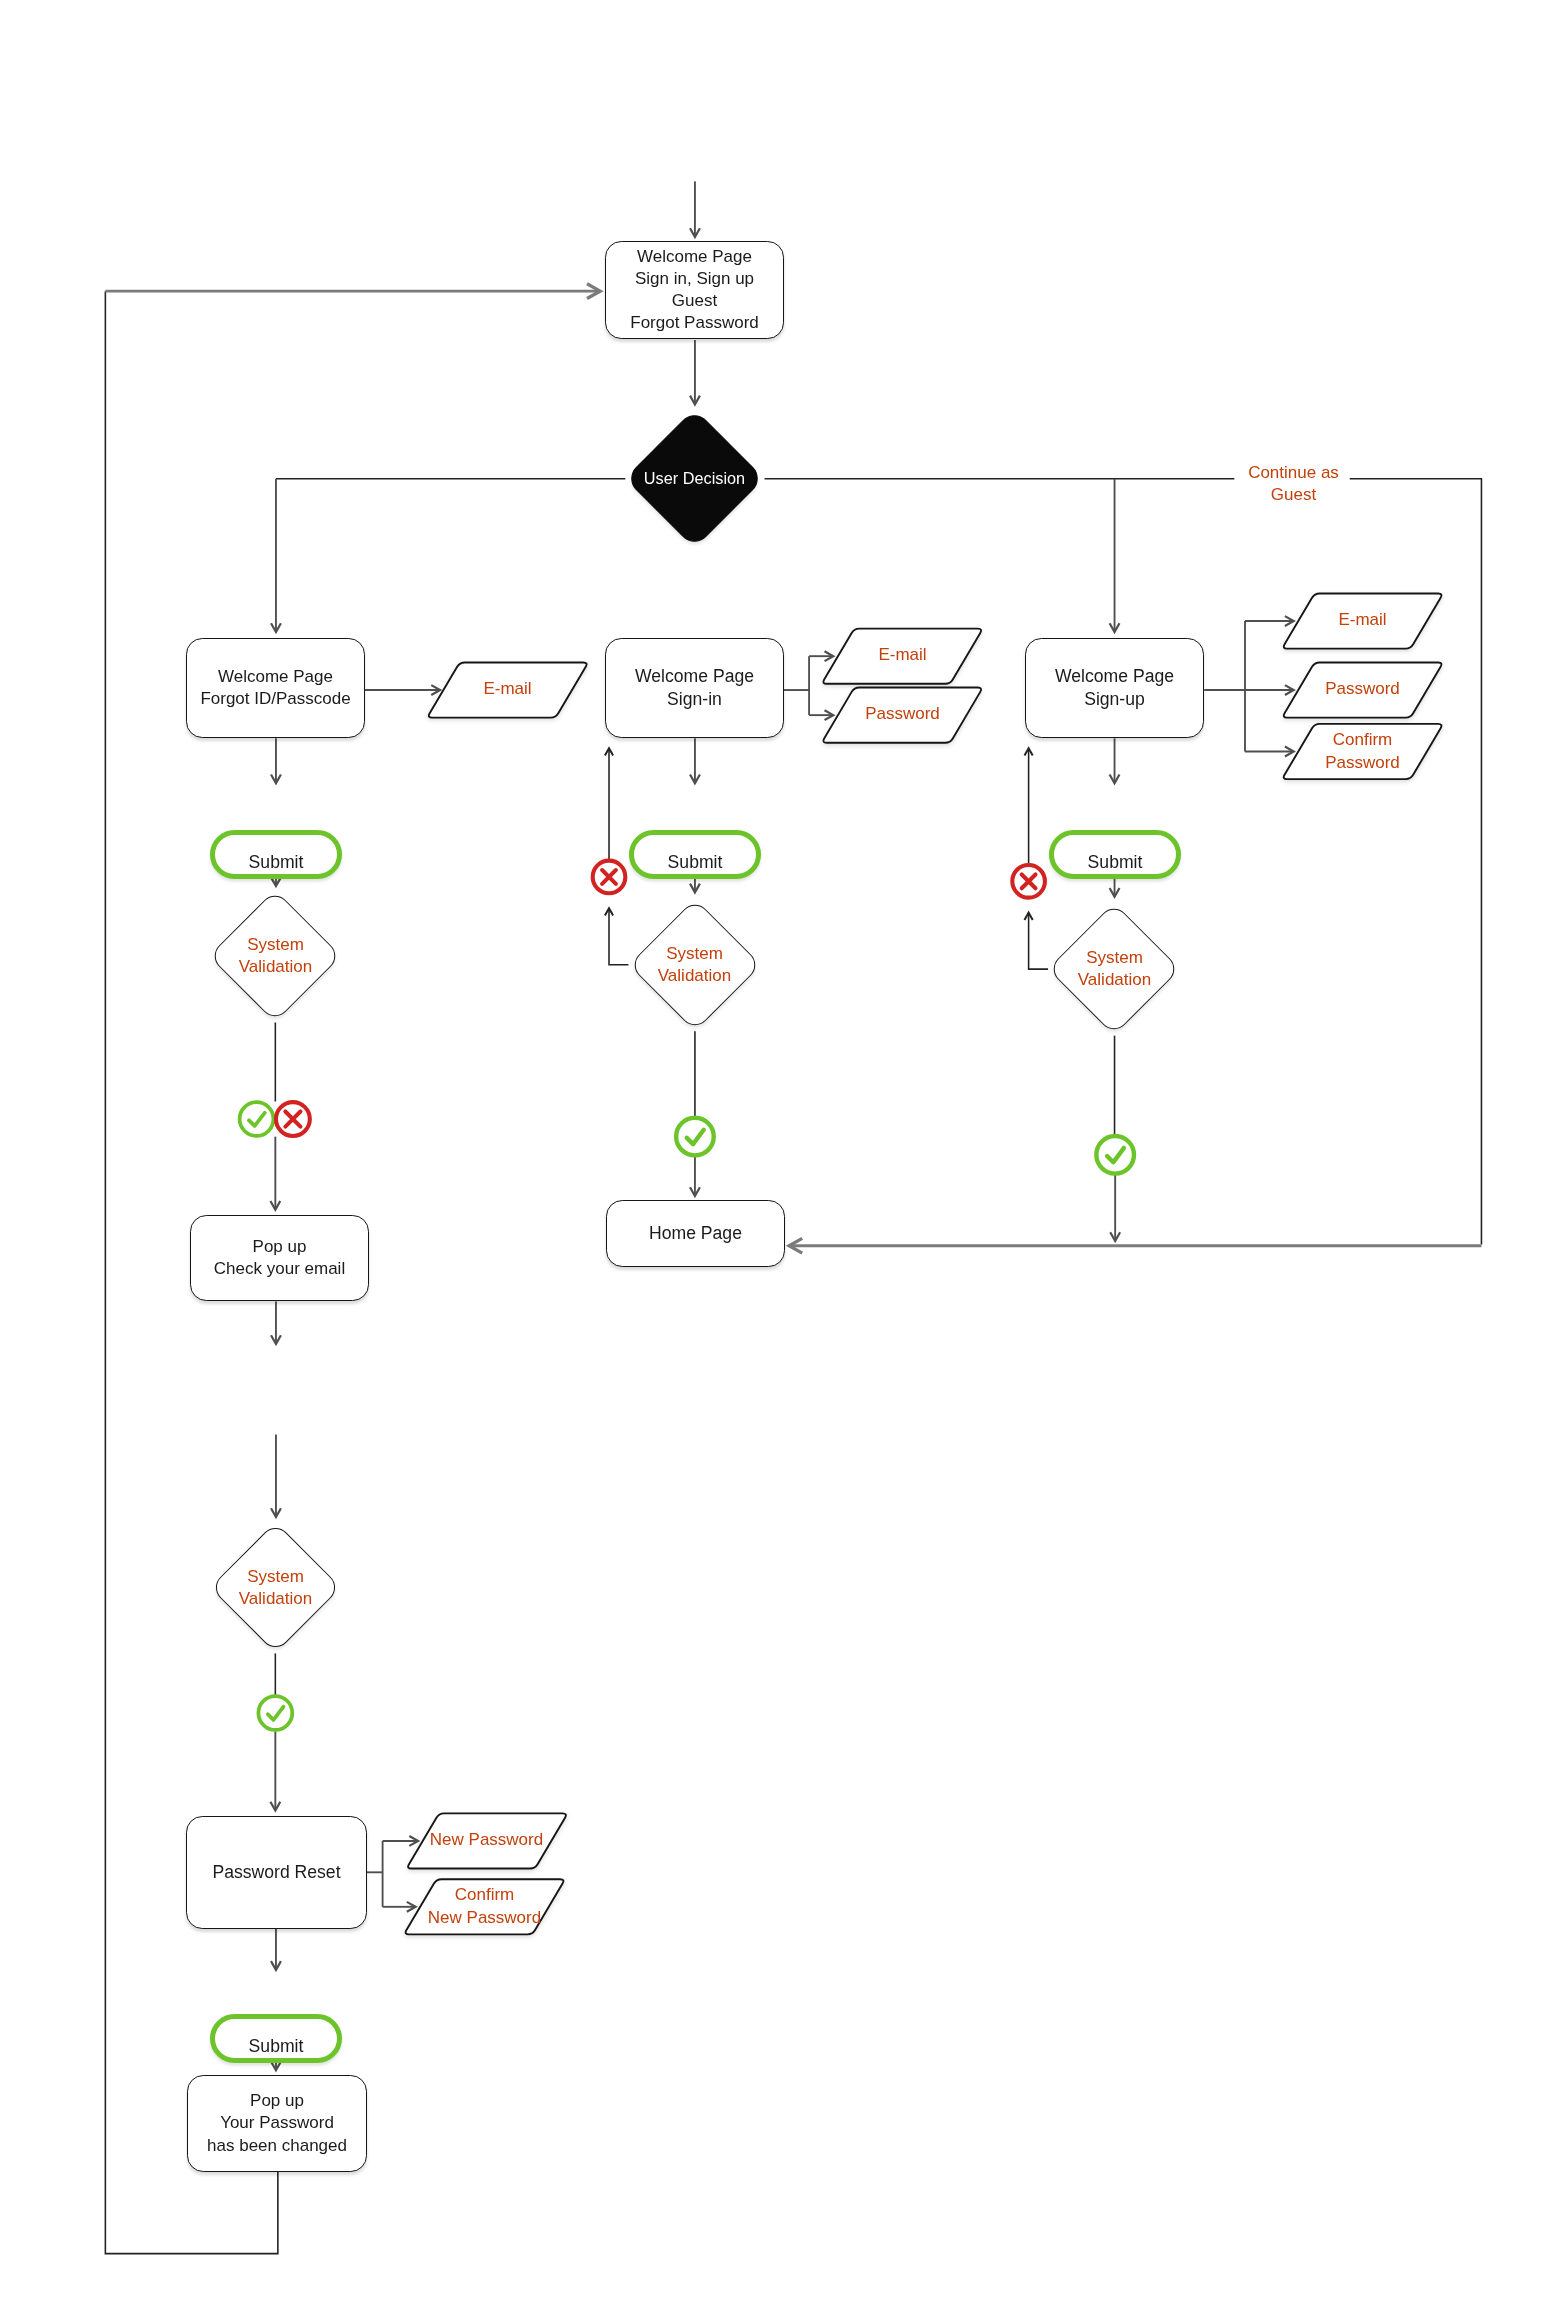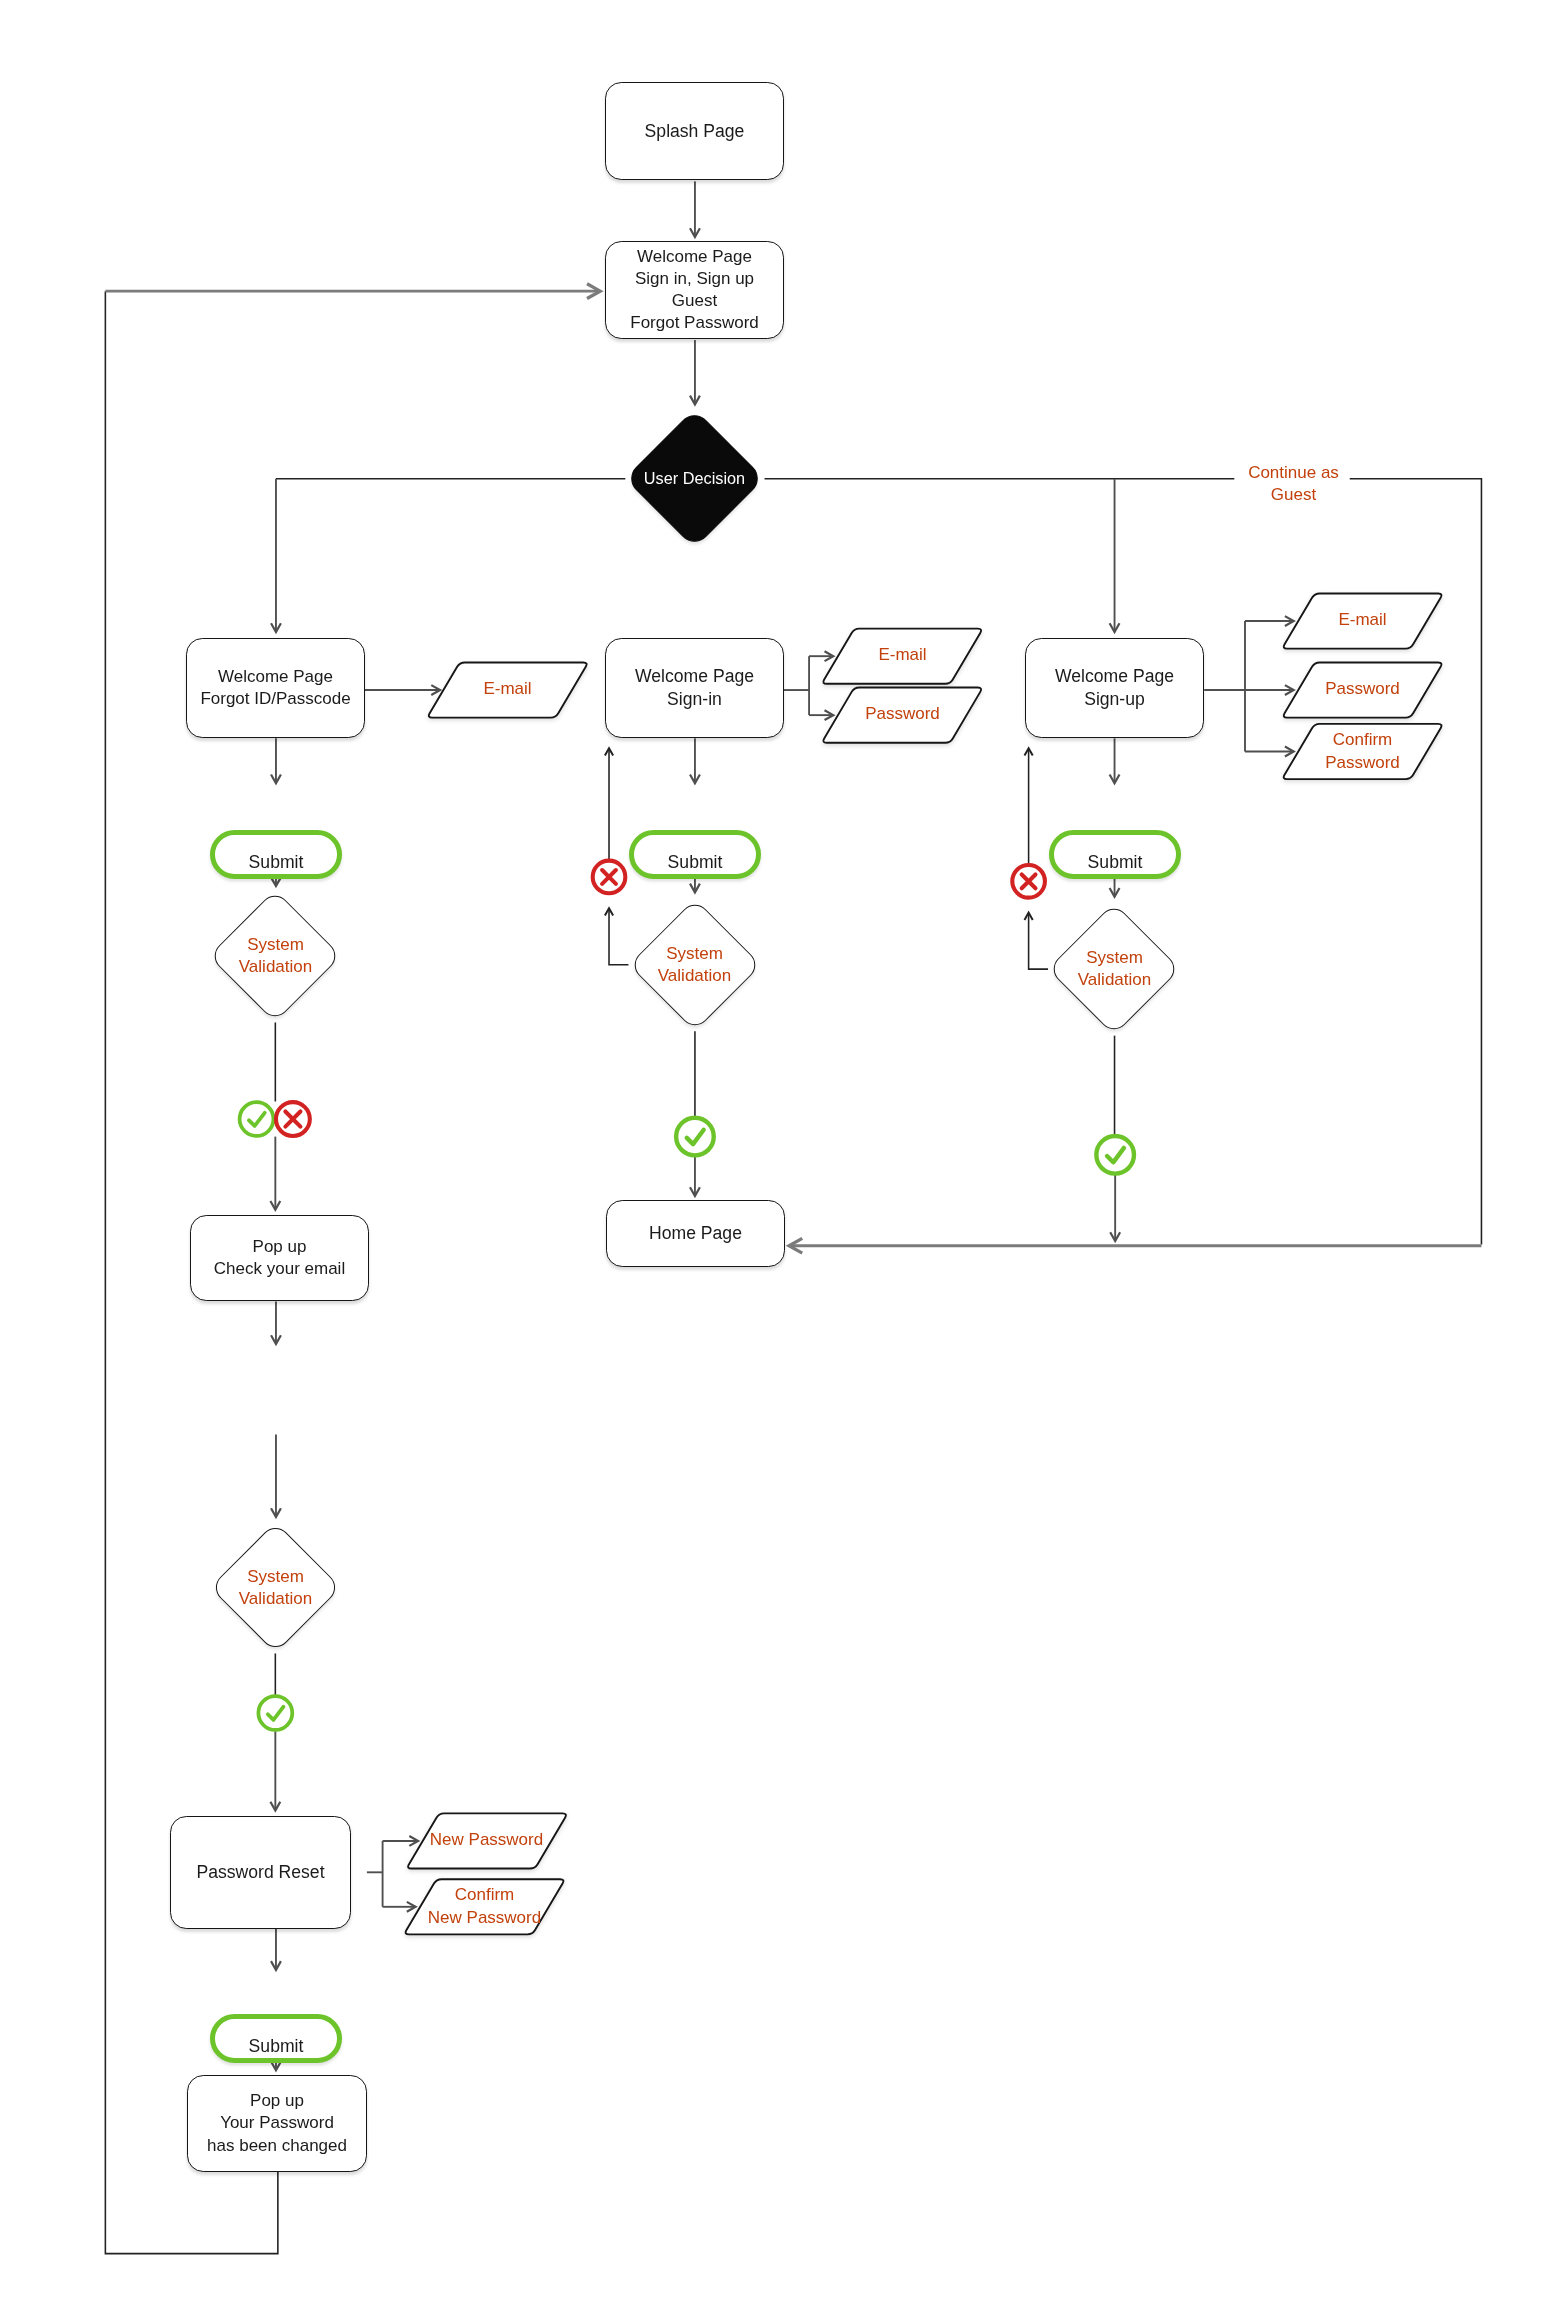--- a/index.html
+++ b/index.html
@@ -133,23 +133,20 @@
     <g transform="translate(1778,1841)">
       <circle r="30" class="ring-green" stroke-width="7"></circle>
       <path class="mark-green" stroke-width="7" d="M-13 2 L-3 12 L14 -11"></path>
     </g>
     <g transform="translate(439,2731)">
       <circle r="27" class="ring-green" stroke-width="6"></circle>
       <path class="mark-green" stroke-width="6" d="M-12 2 L-3 11 L13 -10"></path>
     </g>
   </svg>
 
-  <div class="box" style="left:605px;top:82px;width:179px;height:98px;">
-    <span class="lbl">Splash Page</span>
-  </div>
   <div class="box" style="left:605px;top:241px;width:179px;height:98px;">
     <span class="lbl small">Welcome Page
 Sign in, Sign up
 Guest
 Forgot Password</span>
   </div>
   <div class="box" style="left:186px;top:638px;width:179px;height:100px;">
     <span class="lbl small">Welcome Page
 Forgot ID/Passcode</span>
   </div>
@@ -161,21 +158,21 @@
     <span class="lbl">Welcome Page
 Sign-up</span>
   </div>
   <div class="box" style="left:606px;top:1200px;width:179px;height:67px;">
     <span class="lbl">Home Page</span>
   </div>
   <div class="box" style="left:190px;top:1215px;width:179px;height:86px;">
     <span class="lbl small">Pop up
 Check your email</span>
   </div>
-  <div class="box" style="left:170px;top:1816px;width:181px;height:113px;">
+  <div class="box" style="left:186px;top:1816px;width:181px;height:113px;">
     <span class="lbl">Password Reset</span>
   </div>
   <div class="box" style="left:187px;top:2075px;width:180px;height:97px;">
     <span class="lbl small">Pop up
 Your Password
 has been changed</span>
   </div>
 
   <div class="stadium" style="left:210px;top:790px;width:132px;height:49px;">
     <span class="lbl">Submit</span>

